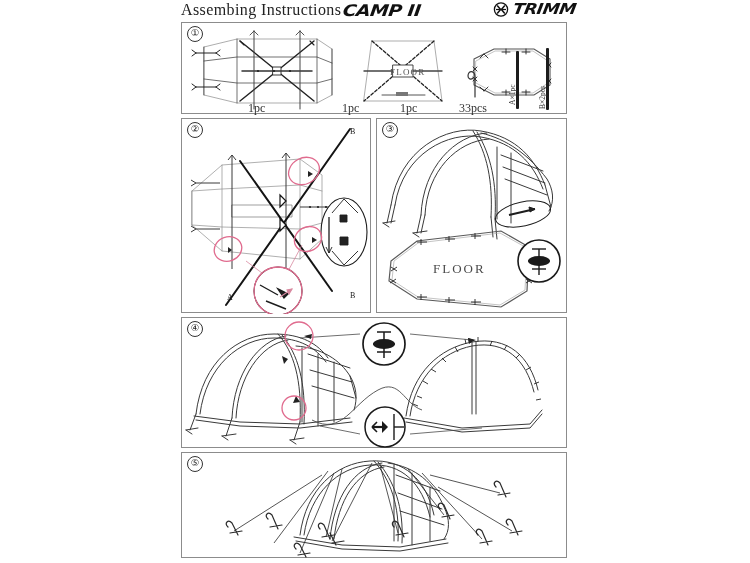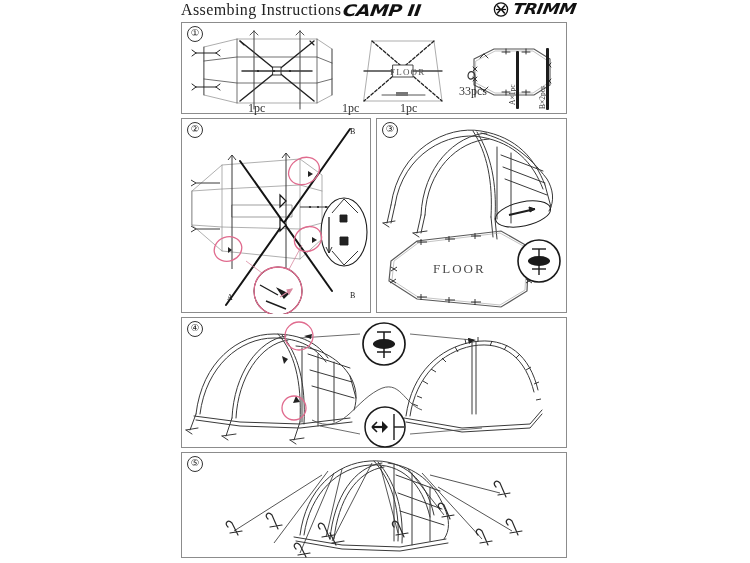--- a/index.html
+++ b/index.html
@@ -221,21 +221,21 @@
       <path d="M11 32 L11 12 C11 5, 4 5, 4 11 C4 14, 7 15, 9 13" fill="none" stroke="#333" stroke-width="1.2" stroke-linecap="round"></path>
     </svg>
 
     <div class="pole-bar" style="left:334px; top:28px; height:58px;"></div>
     <div class="pole-bar" style="left:364px; top:25px; height:62px;"></div>
 
     <span class="lbl" style="left:66px; top:78px;">1pc</span>
     <span class="lbl" style="left:160px; top:78px;">1pc</span>
     <span class="lbl lbl-floor" style="left:208px; top:44px;">FLOOR</span>
     <span class="lbl" style="left:218px; top:78px;">1pc</span>
-    <span class="lbl" style="left:277px; top:61px;">33pcs</span>
+    <span class="lbl" style="left:277px; top:78px;">33pcs</span>
     <span class="lbl lbl-rot" style="left:326px; top:82px;">A×1pc</span>
     <span class="lbl lbl-rot" style="left:356px; top:86px;">B×2pcs</span>
   </div>
 
   <div class="panel" id="panel2">
     <div class="panel-num">②</div>
 
     <svg width="190" height="195" viewBox="0 0 190 195">
       <g fill="none" stroke="#8e8e8e" stroke-width="0.7" stroke-linecap="round">
 

